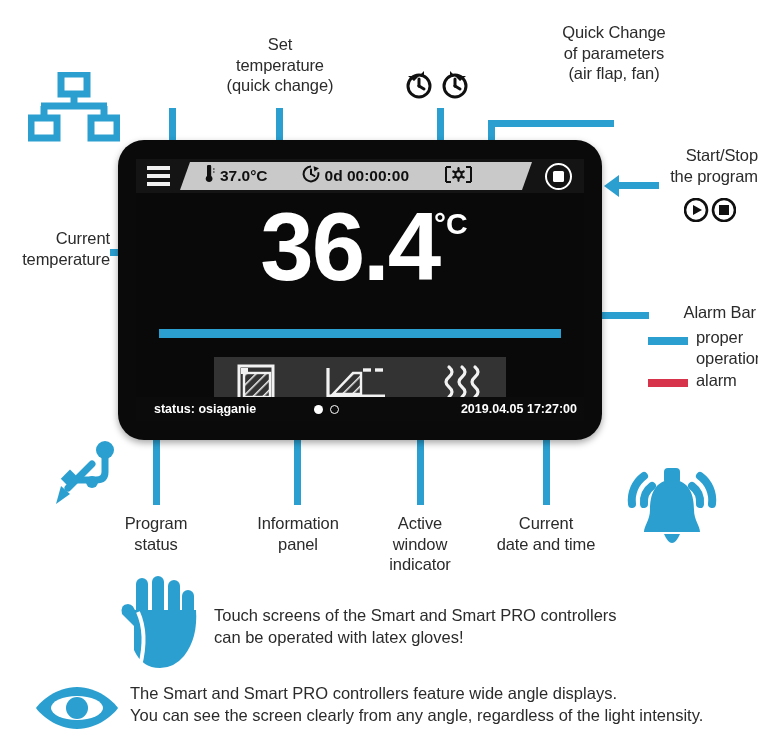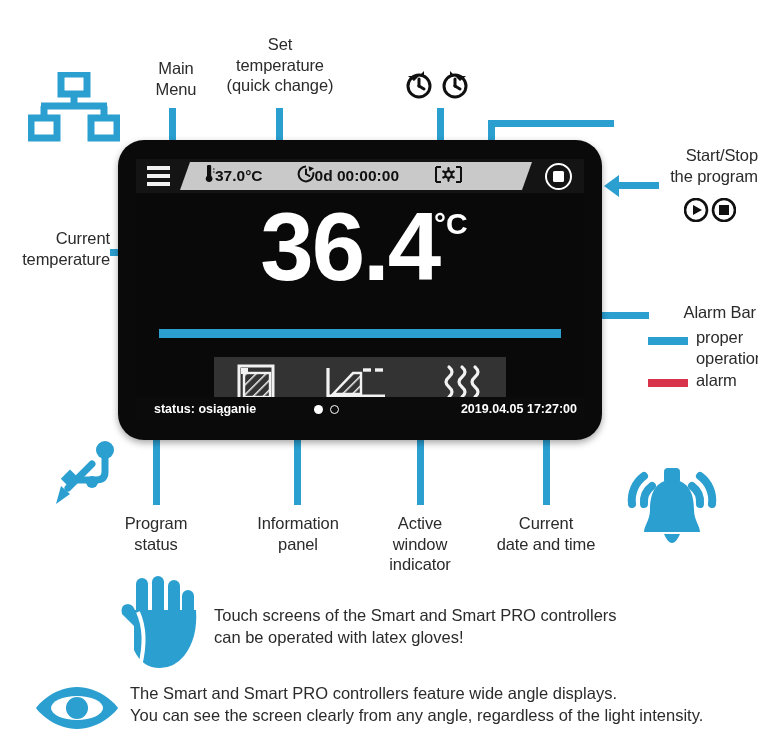--- a/index.html
+++ b/index.html
@@ -83,21 +83,21 @@
     position: relative;
     flex: 1;
     height: 28px;
     display: flex; align-items: center;
     background: #c9c9c9;
     clip-path: polygon(10px 0, 100% 0, calc(100% - 10px) 100%, 0 100%);
     color: #101010;
     font-size: 15.5px;
     font-weight: bold;
   }
-  .qitem { display: flex; align-items: center; }
+  .qitem { display: flex; align-items: center; gap: 5px; }
   #q-temp  { margin-left: 22px; }
   #q-time  { margin-left: 34px; text-align: center; }
   #q-param { margin-left: 36px; }
 
   #startstop {
     width: 52px; height: 34px;
     display: flex; align-items: center; justify-content: center;
   }
   #startstop .ring {
     width: 27px; height: 27px; border-radius: 50%;
@@ -212,41 +212,42 @@
   </div>
 
   <div style="position:absolute;left:34px;top:684px;">
     <svg width="86" height="48" viewBox="0 0 86 48">
       <path d="M43 3 C64 3 80 18 84 24 C80 30 64 45 43 45 C22 45 6 30 2 24 C6 18 22 3 43 3 Z" fill="#2a9fd0"></path>
       <ellipse cx="43" cy="24" rx="26" ry="12" fill="#ffffff"></ellipse>
       <circle cx="43" cy="24" r="11" fill="#2a9fd0"></circle>
     </svg>
   </div>
 
-  <div class="lbl" style="left:136px;top:58px;width:80px;">Main
-Menu</div>
   <div class="lbl" style="left:209px;top:34px;width:142px;">Set
 temperature
 (quick change)</div>
   <div style="position:absolute;left:404px;top:70px;">
     <svg width="68" height="30" viewBox="0 0 68 30">
       <g fill="none" stroke="#101010" stroke-width="3">
         <circle cx="15" cy="16" r="11"></circle>
         <circle cx="51" cy="16" r="11"></circle>
       </g>
       <g stroke="#101010" stroke-width="3" stroke-linecap="round">
         <line x1="15" y1="16" x2="15" y2="9"></line>
           <line x1="15" y1="16" x2="20" y2="19"></line>
         <line x1="51" y1="16" x2="51" y2="9"></line>
           <line x1="51" y1="16" x2="56" y2="19"></line>
       </g>
       <path d="M4 6 L20 6 L20 1 L10 11 Z" fill="#101010"></path>
       <path d="M62 6 L46 6 L46 1 L56 11 Z" fill="#101010"></path>
     </svg>
   </div>
+  <div class="lbl" style="left:534px;top:22px;width:160px;">Quick Change
+of parameters
+(air flap, fan)</div>
 
   <div class="lbl rightal" style="left:656px;top:145px;width:102px;text-align:right;">Start/Stop
 the program</div>
   <div style="position:absolute;left:684px;top:198px;">
     <svg width="52" height="24" viewBox="0 0 52 24">
       <circle cx="12" cy="12" r="11" fill="none" stroke="#101010" stroke-width="2.6"></circle>
       <path d="M9 7 L18 12 L9 17 Z" fill="#101010"></path>
       <circle cx="40" cy="12" r="11" fill="none" stroke="#101010" stroke-width="2.6"></circle>
       <rect x="35" y="7" width="10" height="10" fill="#101010"></rect>
     </svg>

